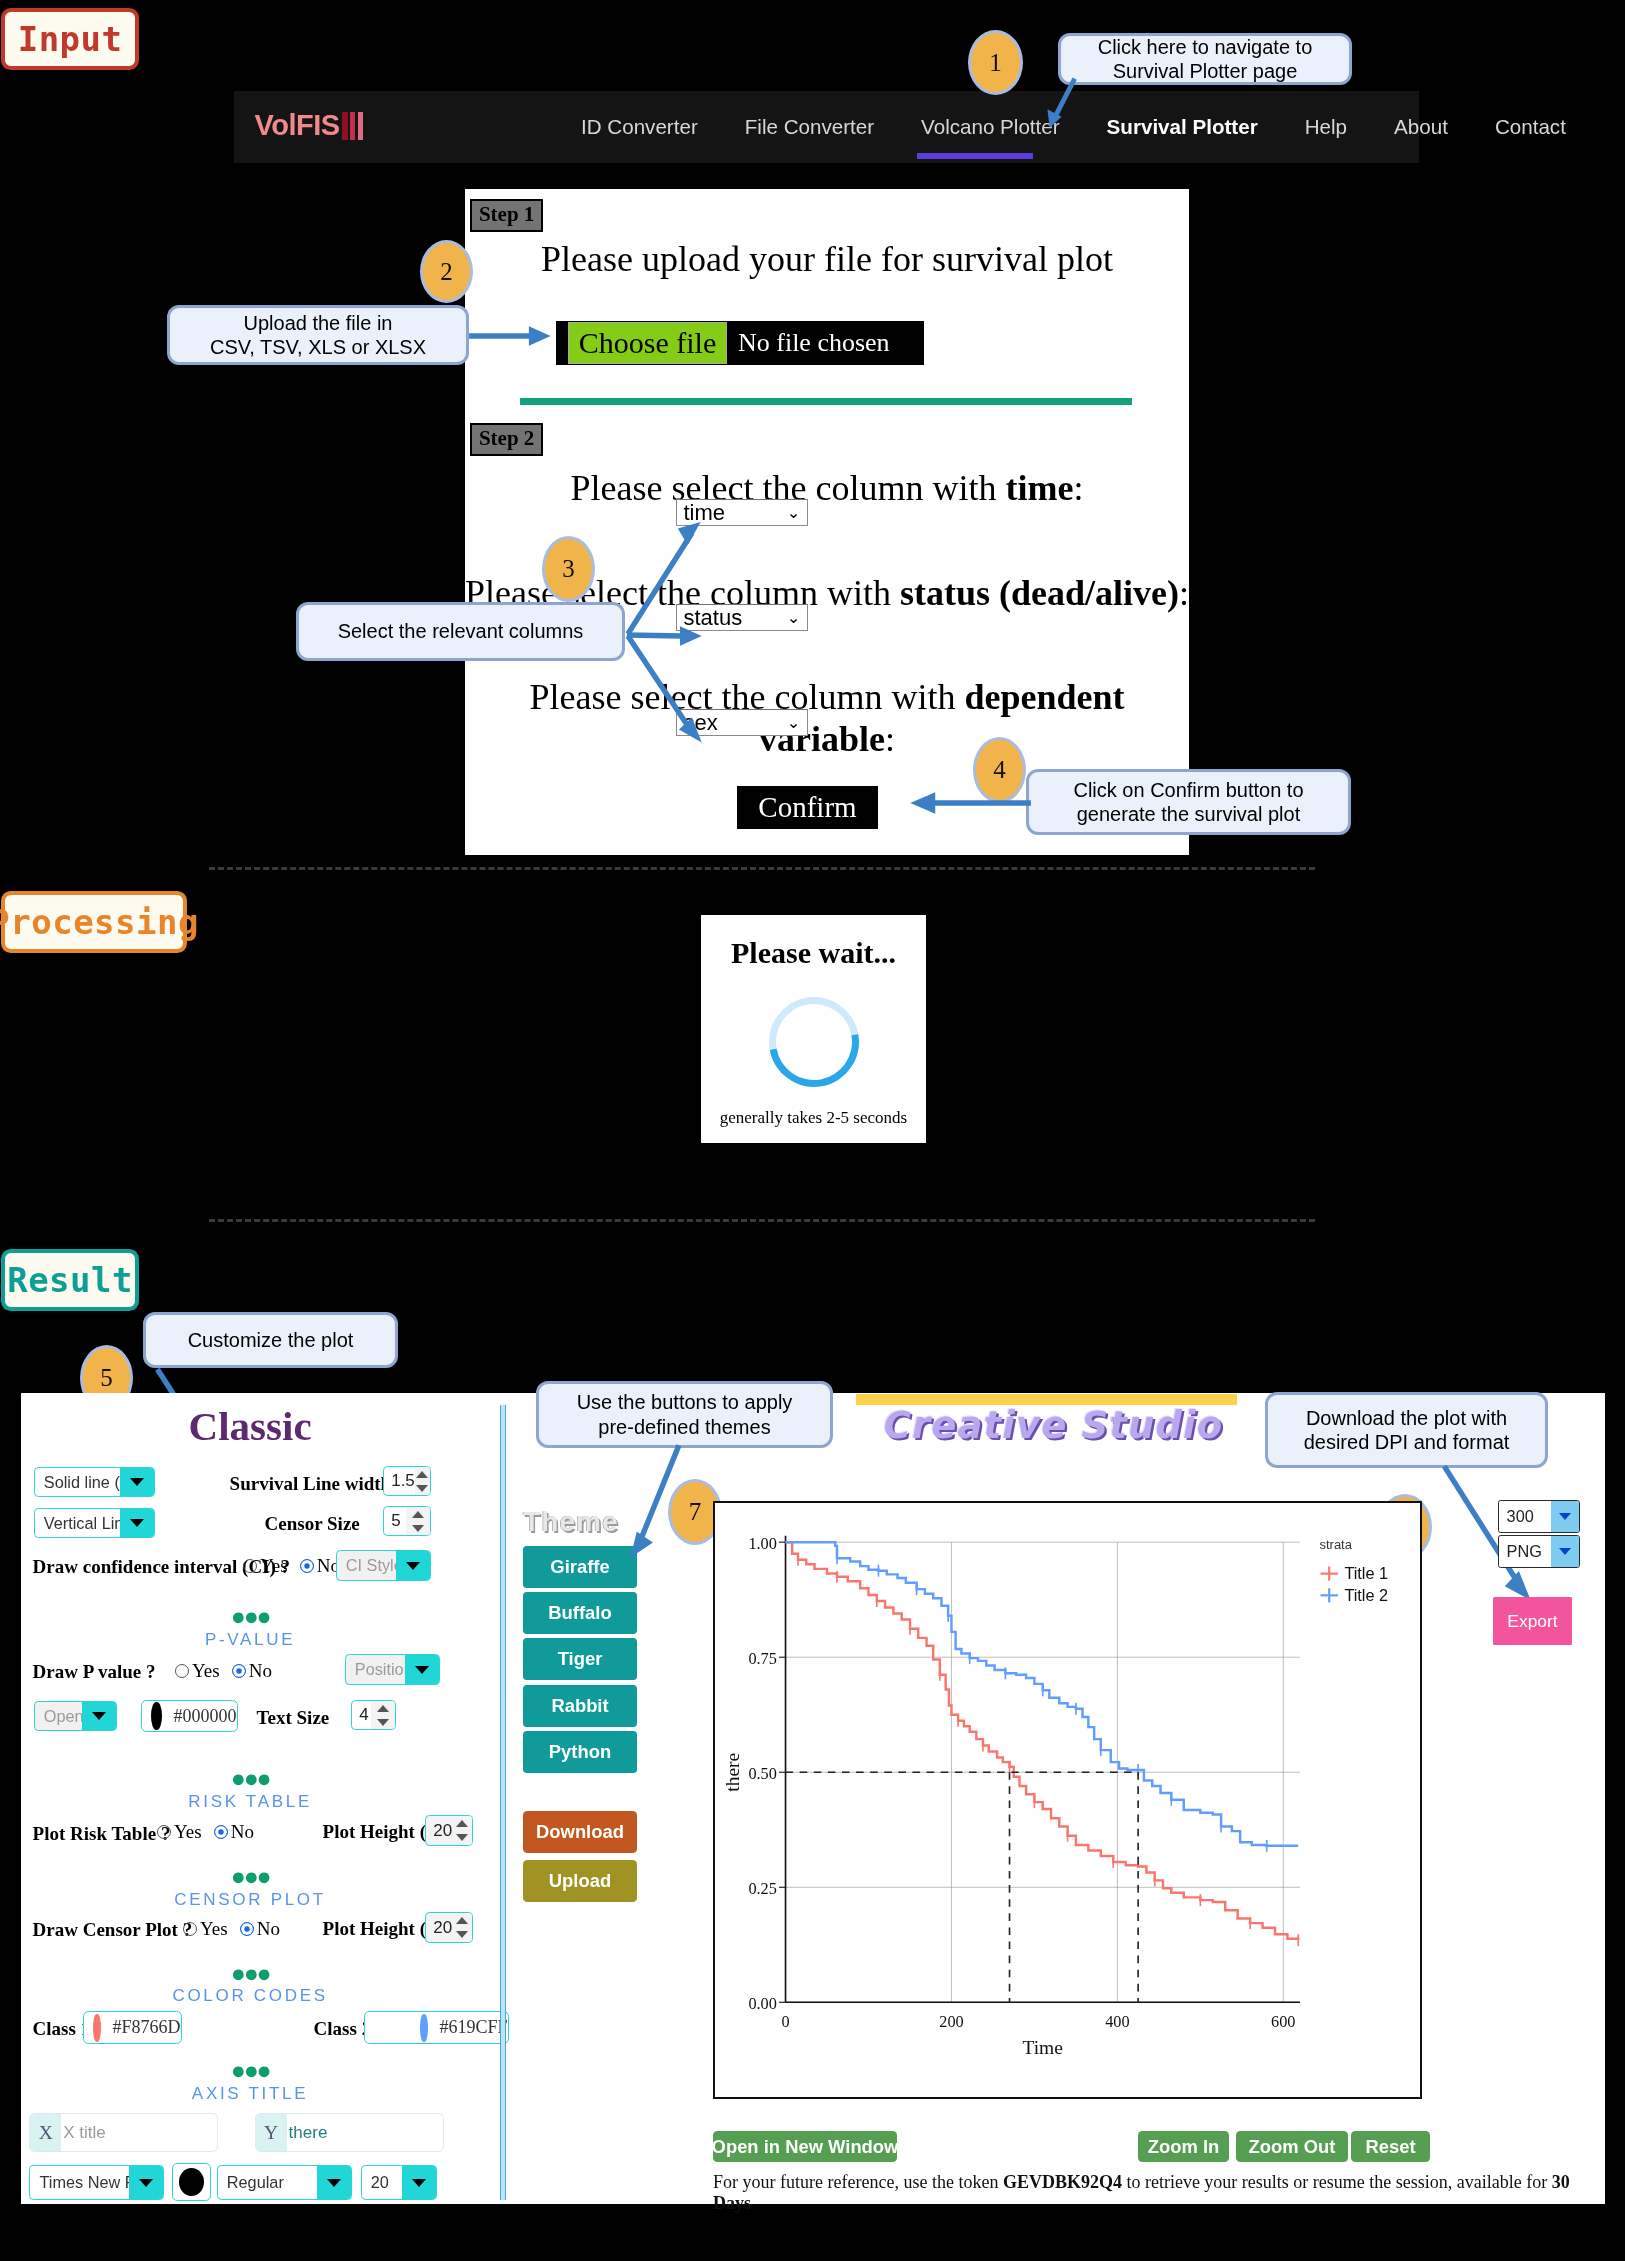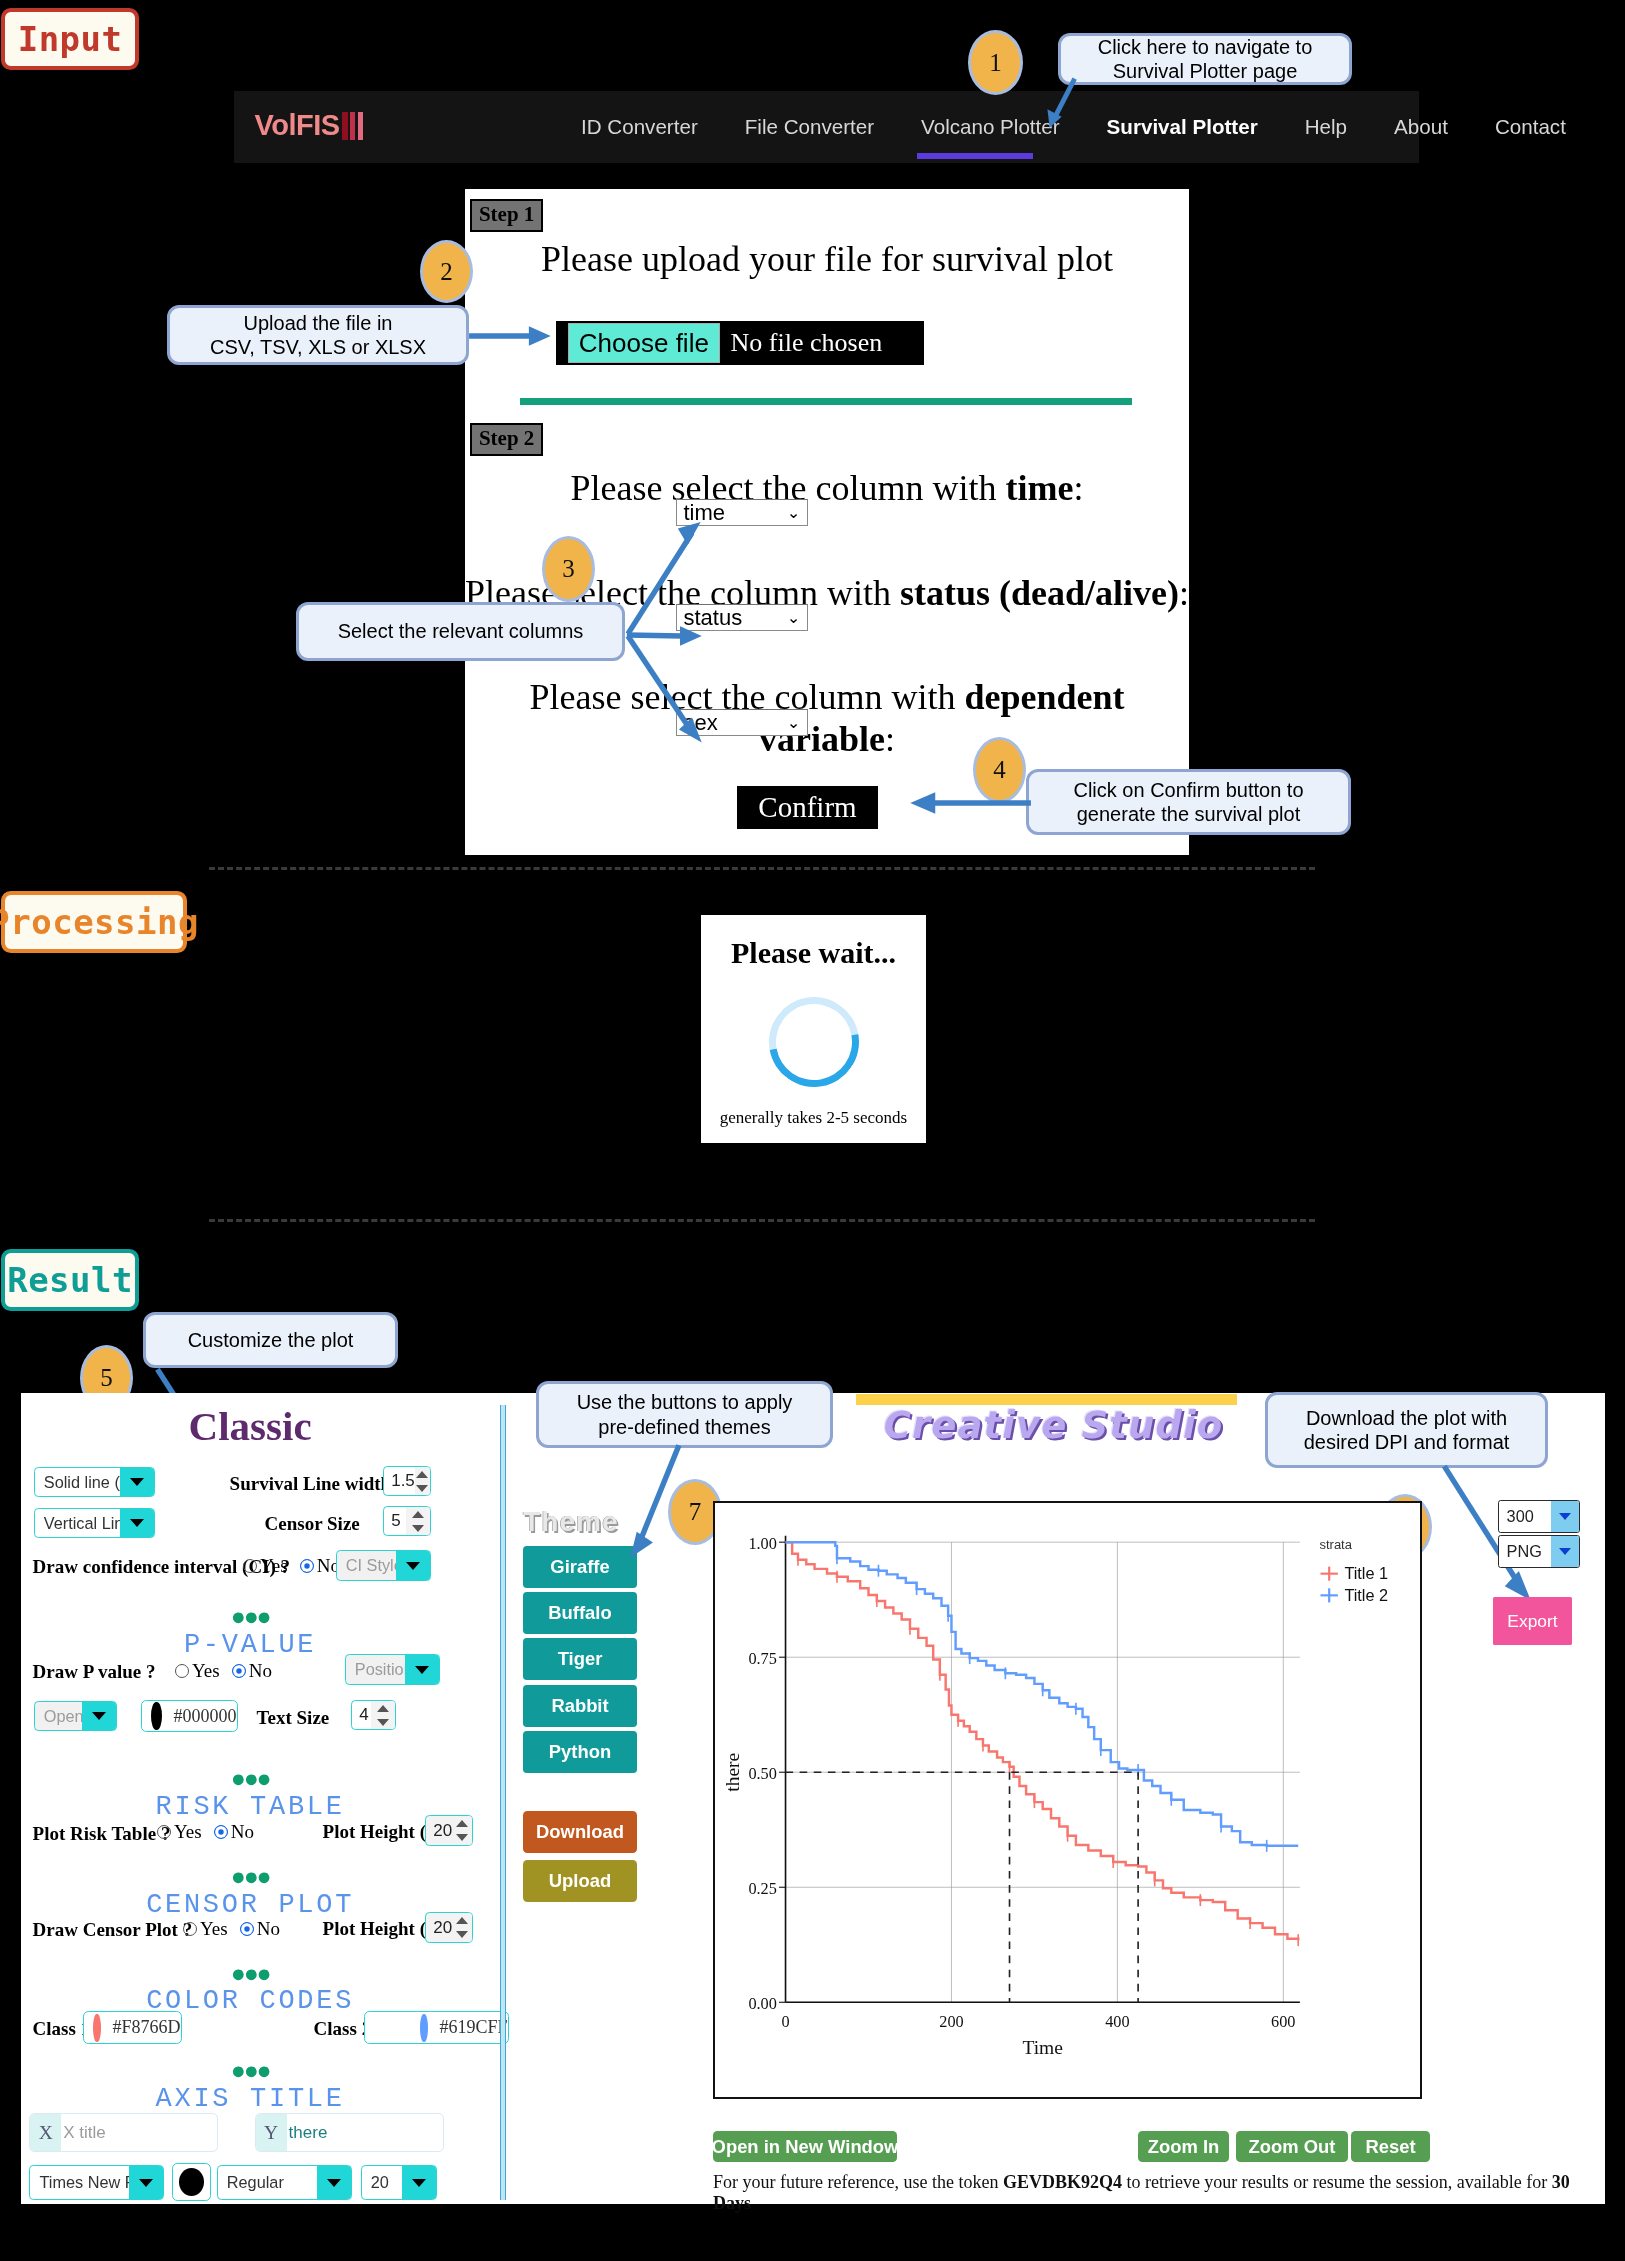--- a/index.html
+++ b/index.html
@@ -40,22 +40,22 @@
   #navunder{position:absolute;left:917px;top:153px;width:116px;height:6px;background:#5b3bdd;}
 
   
   #stepcard{position:absolute;left:465px;top:189px;width:724px;height:666px;background:#fff;}
   .steplabel{position:absolute;background:#737373;border:2.7px solid #000;
              font-family:"Liberation Serif", serif;font-weight:700;font-size:21px;
              padding:1.1px 6.5px 3.3px;color:#000;}
   .ctr-title{position:absolute;width:100%;text-align:center;
              font-family:"Liberation Serif", serif;font-size:36px;color:#000;}
   .filebox{position:absolute;background:#000;display:flex;align-items:center;}
-  .choosefile{background:#5eead4;border:1.1px solid #a9a9a9;color:#000;
-              font-family:Liberation Sans, sans-serif;font-size:26px;padding:3.3px 9.8px;margin:4.3px 3.3px 4.3px 12px;}
+  .choosefile{background:#84cc16;border:1.1px solid #a9a9a9;color:#000;
+              font-family:Liberation Serif, serif;font-size:30px;padding:3.3px 9.8px;margin:4.3px 3.3px 4.3px 12px;}
   .nofile{color:#fff;font-family:"Liberation Serif", serif;font-size:26px;margin-left:7.6px;}
   .greenbar{position:absolute;height:7px;background:#14a07c;}
   .selbox{position:absolute;background:#fff;border:1.6px solid #8a8a8a;border-top-color:#707070;
           display:flex;align-items:center;justify-content:space-between;
           font-family:"Liberation Sans", sans-serif;font-size:22px;padding:0 6.5px;box-sizing:border-box;}
   .selbox .cv{font-size:16.3px;}
   .confirm{position:absolute;background:#000;color:#fff;
            font-family:"Liberation Serif", serif;font-size:29px;
            display:flex;align-items:center;justify-content:center;}
 
@@ -98,21 +98,21 @@
   .spin .ar b.dn{border-top:7px solid #555;}
 
   .radio{position:absolute;display:flex;align-items:center;font-family:"Liberation Serif", serif;font-size:19px;}
   .radio i{display:inline-block;width:14px;height:14px;border-radius:50%;border:1.6px solid #555;
            margin-right:3.3px;box-sizing:border-box;}
   .radio i.on{border:1.6px solid #1766e8;background:#1766e8;box-shadow:inset 0 0 0 3.3px #fff;}
   .radio span{margin-right:12px;}
 
   .dots3{position:absolute;width:100%;text-align:center;color:#0e9d6e;font-size:25px;letter-spacing:-2.2px;line-height:0.5;}
   .secthead{position:absolute;width:100%;text-align:center;
-            font-family:Liberation Mono, monospace;font-size:27px;color:#5a93ea;letter-spacing:2.7px;}
+            font-family:Liberation Sans, sans-serif;font-size:17px;color:#5a93ea;letter-spacing:2.7px;}
 
   .colorbox{position:absolute;border:1.6px solid #2dd3d3;border-radius:5.4px;background:#fff;
             display:flex;align-items:center;}
   .colorbox u{display:block;width:25px;height:28px;border-radius:50%;margin-left:9.8px;}
   .colorbox em{font-style:normal;font-size:18px;color:#333;margin-left:12px;font-family:"Liberation Serif", serif;}
 
   .axisin{position:absolute;border:1.6px solid #dbe9f5;border-radius:5.4px;background:#fff;
           display:flex;align-items:center;overflow:hidden;}
   .axisin .pre{width:31px;height:100%;background:#d9f3f3;display:flex;align-items:center;
                justify-content:center;font-family:"Liberation Serif", serif;font-size:19.5px;color:#557;}

